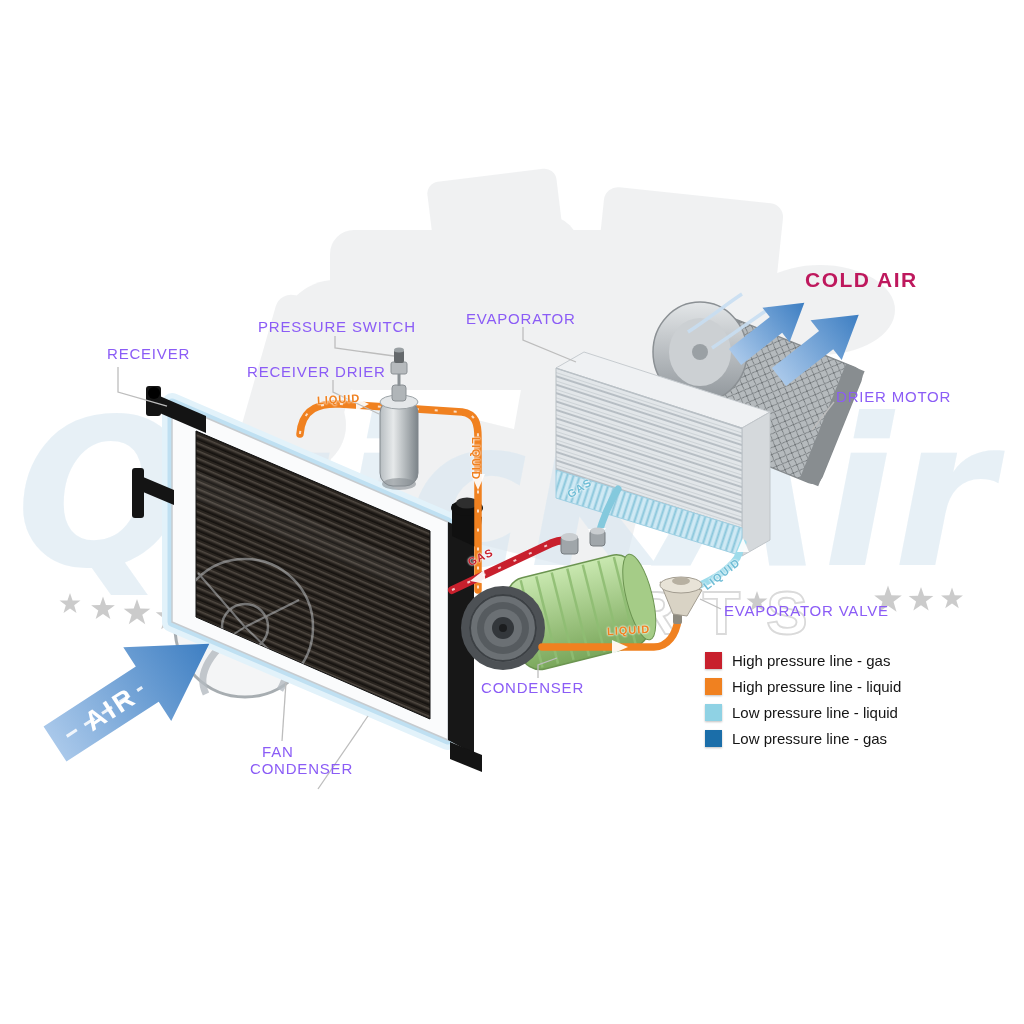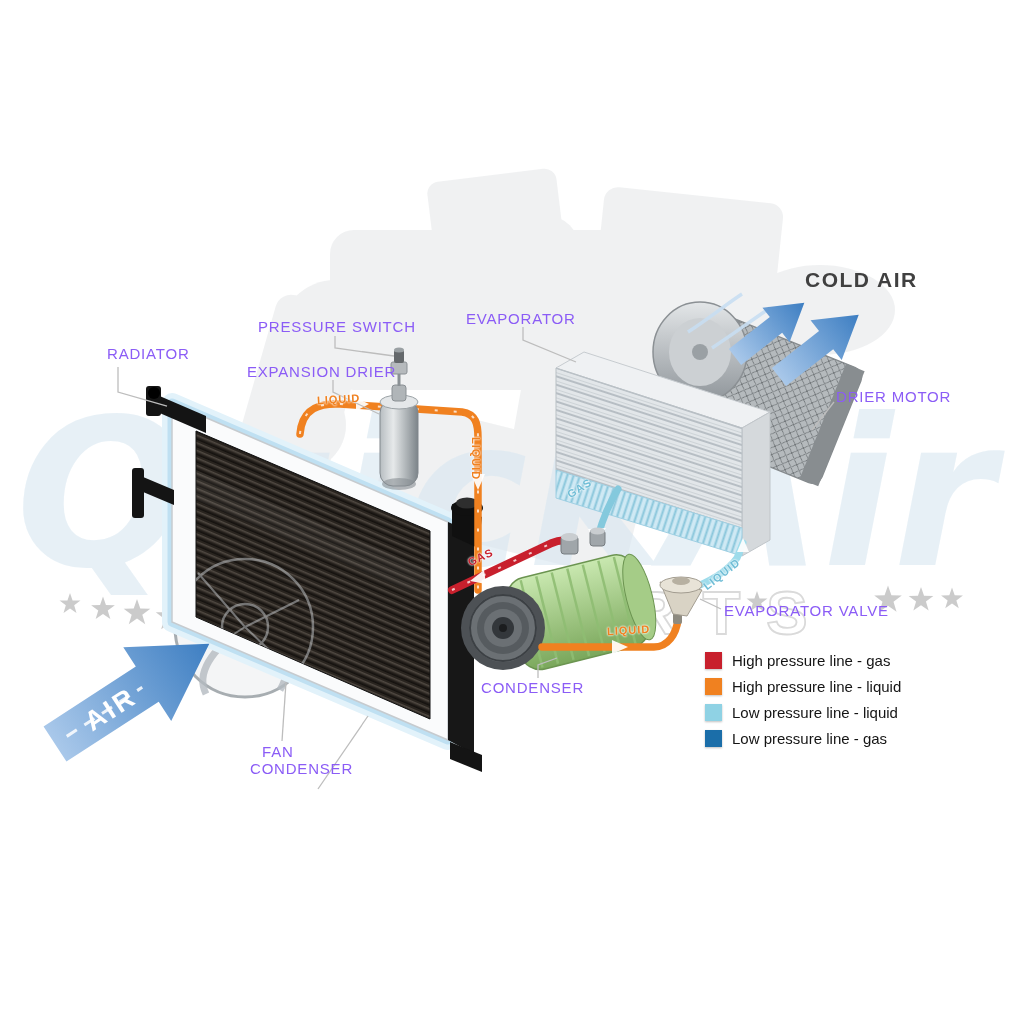--- a/index.html
+++ b/index.html
@@ -1,21 +1,21 @@
 <!DOCTYPE html>
 <html><head>
 <meta charset="utf-8">
 <style>
   html,body{margin:0;padding:0;background:#ffffff;}
   .stage{position:relative;width:1024px;height:1024px;background:#ffffff;overflow:hidden;
          font-family:"Liberation Sans",sans-serif;}
   .stage svg{position:absolute;left:0;top:0;}
   .comp-label{position:absolute;font-size:15px;color:#8b5cf6;letter-spacing:.8px;white-space:nowrap;}
   .cold-air-label{position:absolute;left:805px;top:268px;font-size:21px;font-weight:bold;
-         color:#404040;letter-spacing:1.5px;white-space:nowrap;}
+         color:#be185d;letter-spacing:1.5px;white-space:nowrap;}
   .flow-label{position:absolute;font-size:11px;font-weight:bold;letter-spacing:1px;white-space:nowrap;
          text-shadow:0 0 2px #fff,0 0 2px #fff;}
   .fl-orange{color:#f08120}.fl-red{color:#c8202d}.fl-cyan{color:#6fbdd6}
   .fl-gas-red{left:467px;top:551px;transform:rotate(-25deg);}
   .fl-liquid-top{left:317px;top:393px;transform:rotate(-3deg);}
   .fl-liquid-vert{left:482px;top:437px;transform:rotate(90deg);transform-origin:0 0;}
   .fl-liquid-bottom{left:607px;top:624px;transform:rotate(-3deg);}
   .fl-liquid-right{left:700px;top:568px;transform:rotate(-38deg);}
   .fl-gas-cyan{left:566px;top:482px;transform:rotate(-32deg);}
   .legend{position:absolute;left:705px;top:652px;}
@@ -239,23 +239,23 @@
     <polyline points="333,380 333,392 379,414"></polyline>
     <polyline points="523,327 523,340 576,362"></polyline>
     <polyline points="834,402 812,430"></polyline>
     <polyline points="721,609 700,599"></polyline>
     <polyline points="538,678 538,665 557,658"></polyline>
     <polyline points="282,741 286,682"></polyline>
     <polyline points="318,789 368,716"></polyline>
   </g>
 </svg>
 
-<div class="comp-label" style="left:107px;top:345px">RADIATOR</div>
+<div class="comp-label" style="left:107px;top:345px">RECEIVER</div>
 <div class="comp-label" style="left:258px;top:318px">PRESSURE SWITCH</div>
-<div class="comp-label" style="left:247px;top:363px">EXPANSION DRIER</div>
+<div class="comp-label" style="left:247px;top:363px">RECEIVER DRIER</div>
 <div class="comp-label" style="left:466px;top:310px">EVAPORATOR</div>
 <div class="comp-label" style="left:836px;top:388px">DRIER MOTOR</div>
 <div class="comp-label" style="left:724px;top:602px">EVAPORATOR VALVE</div>
 <div class="comp-label" style="left:481px;top:679px">CONDENSER</div>
 <div class="comp-label" style="left:262px;top:743px">FAN</div>
 <div class="comp-label" style="left:250px;top:760px">CONDENSER</div>
 <div class="cold-air-label">COLD AIR</div>
 
 <div class="flow-label fl-orange fl-liquid-top">LIQUID</div>
 <div class="flow-label fl-orange fl-liquid-vert">LIQUID</div>

